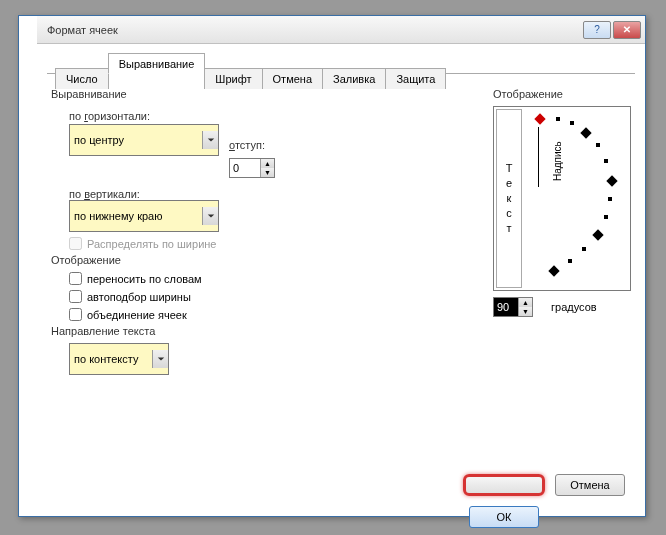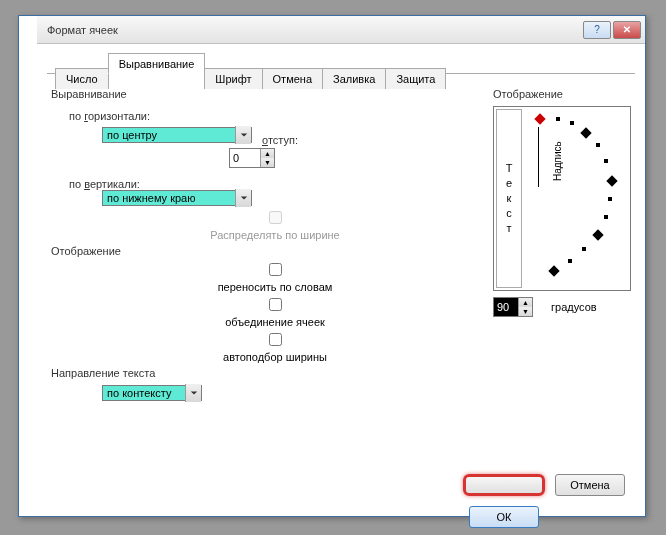--- a/index.html
+++ b/index.html
@@ -15,29 +15,29 @@
 .tabs { display: flex; border-bottom: 1px solid #aaa; padding-left: 8px; }
 .tab { padding: 4px 10px 3px 10px; border: 1px solid #aaa; border-bottom: none; background: #f2f2f2; margin-right: -1px; position: relative; top: 16px; cursor: default; }
 .tab.active { background: #fff; top: 1px; border-bottom: 1px solid #fff; }
 .panel { flex: 1; border: none; padding: 10px 4px 4px 4px; display: flex; gap: 12px; }
 .left { flex: 1; }
 .group-label { color: #333; margin: 4px 0 6px 0; }
 .indent { margin-left: 18px; }
 .field-label { color: #333; margin-top: 10px; }
 .underline { text-decoration: underline; }
 .row { display: flex; align-items: center; gap: 10px; margin-top: 2px; }
-.combo { display: inline-flex; align-items: center; border: 1px solid #7a7a7a; height: 16px; background: #5eead4; margin-left: 33px; }
+.combo { display: inline-flex; align-items: center; border: 1px solid #7a7a7a; height: 32px; background: #fef9c3; }
 .combo span { padding: 0 4px; flex: 1; white-space: nowrap; overflow: hidden; }
 .combo .arrow { width: 16px; height: 18px; background: linear-gradient(#f0f0f0,#d8d8d8); border-left: 1px solid #999; display: flex; align-items: center; justify-content: center; }
 .arrow svg { width: 8px; height: 8px; }
 .spin { display: inline-flex; border: 1px solid #7a7a7a; height: 20px; }
 .spin input { width: 30px; border: none; padding: 0 3px; font-size: 11px; outline: none; }
 .spin .spb { width: 14px; display: flex; flex-direction: column; }
 .spin .spb div { flex: 1; background: linear-gradient(#f0f0f0,#d8d8d8); border-left: 1px solid #999; display:flex; align-items:center; justify-content:center; font-size:7px; }
-.chk { display: flex; align-items: center; gap: 5px; margin-top: 5px; flex-direction: column; }
+.chk { display: flex; align-items: center; gap: 5px; margin-top: 5px; }
 .chk input { width: 13px; height: 13px; margin:0; }
 .chk.disabled { color: #999; }
 .right { width: 138px; }
 .orient-box { border: 1px solid #7a7a7a; height: 185px; background: #fff; margin-top: 4px; position: relative; }
 .orient-left { position: absolute; left: 2px; top: 2px; bottom: 2px; width: 26px; border: 1px solid #aaa; display: flex; flex-direction: column; align-items: center; justify-content: center; gap: 4px; }
 .orient-left span { line-height: 1; }
 .orient-arc { position: absolute; left: 36px; top: 4px; right: 4px; bottom: 4px; }
 .dot { position: absolute; width: 4px; height: 4px; background: #000; }
 .diamond { position: absolute; width: 8px; height: 8px; background: #000; transform: rotate(45deg); }
 .diamond.red { background: #c00; }
@@ -113,25 +113,25 @@
         </div>
 
         <div class="group-label">Отображение</div>
         <div class="indent">
           <div class="chk">
               <input type="checkbox" style="">
               <span>переносить по словам</span>
             </div>
           <div class="chk">
               <input type="checkbox" style="">
-              <span>объединение ячеек</span>
+              <span>автоподбор ширины</span>
             </div>
           <div class="chk">
               <input type="checkbox" style="">
-              <span>автоподбор ширины</span>
+              <span>объединение ячеек</span>
             </div>
         </div>
 
         <div class="group-label">Направление текста</div>
         <div class="indent">
           <div class="combo" style="width:100px">
             <span>по контексту</span>
             <div class="arrow">
                 <svg viewBox="0 0 10 10">
                   <path d="M1 3 L5 7 L9 3 Z" fill="#333"></path>

